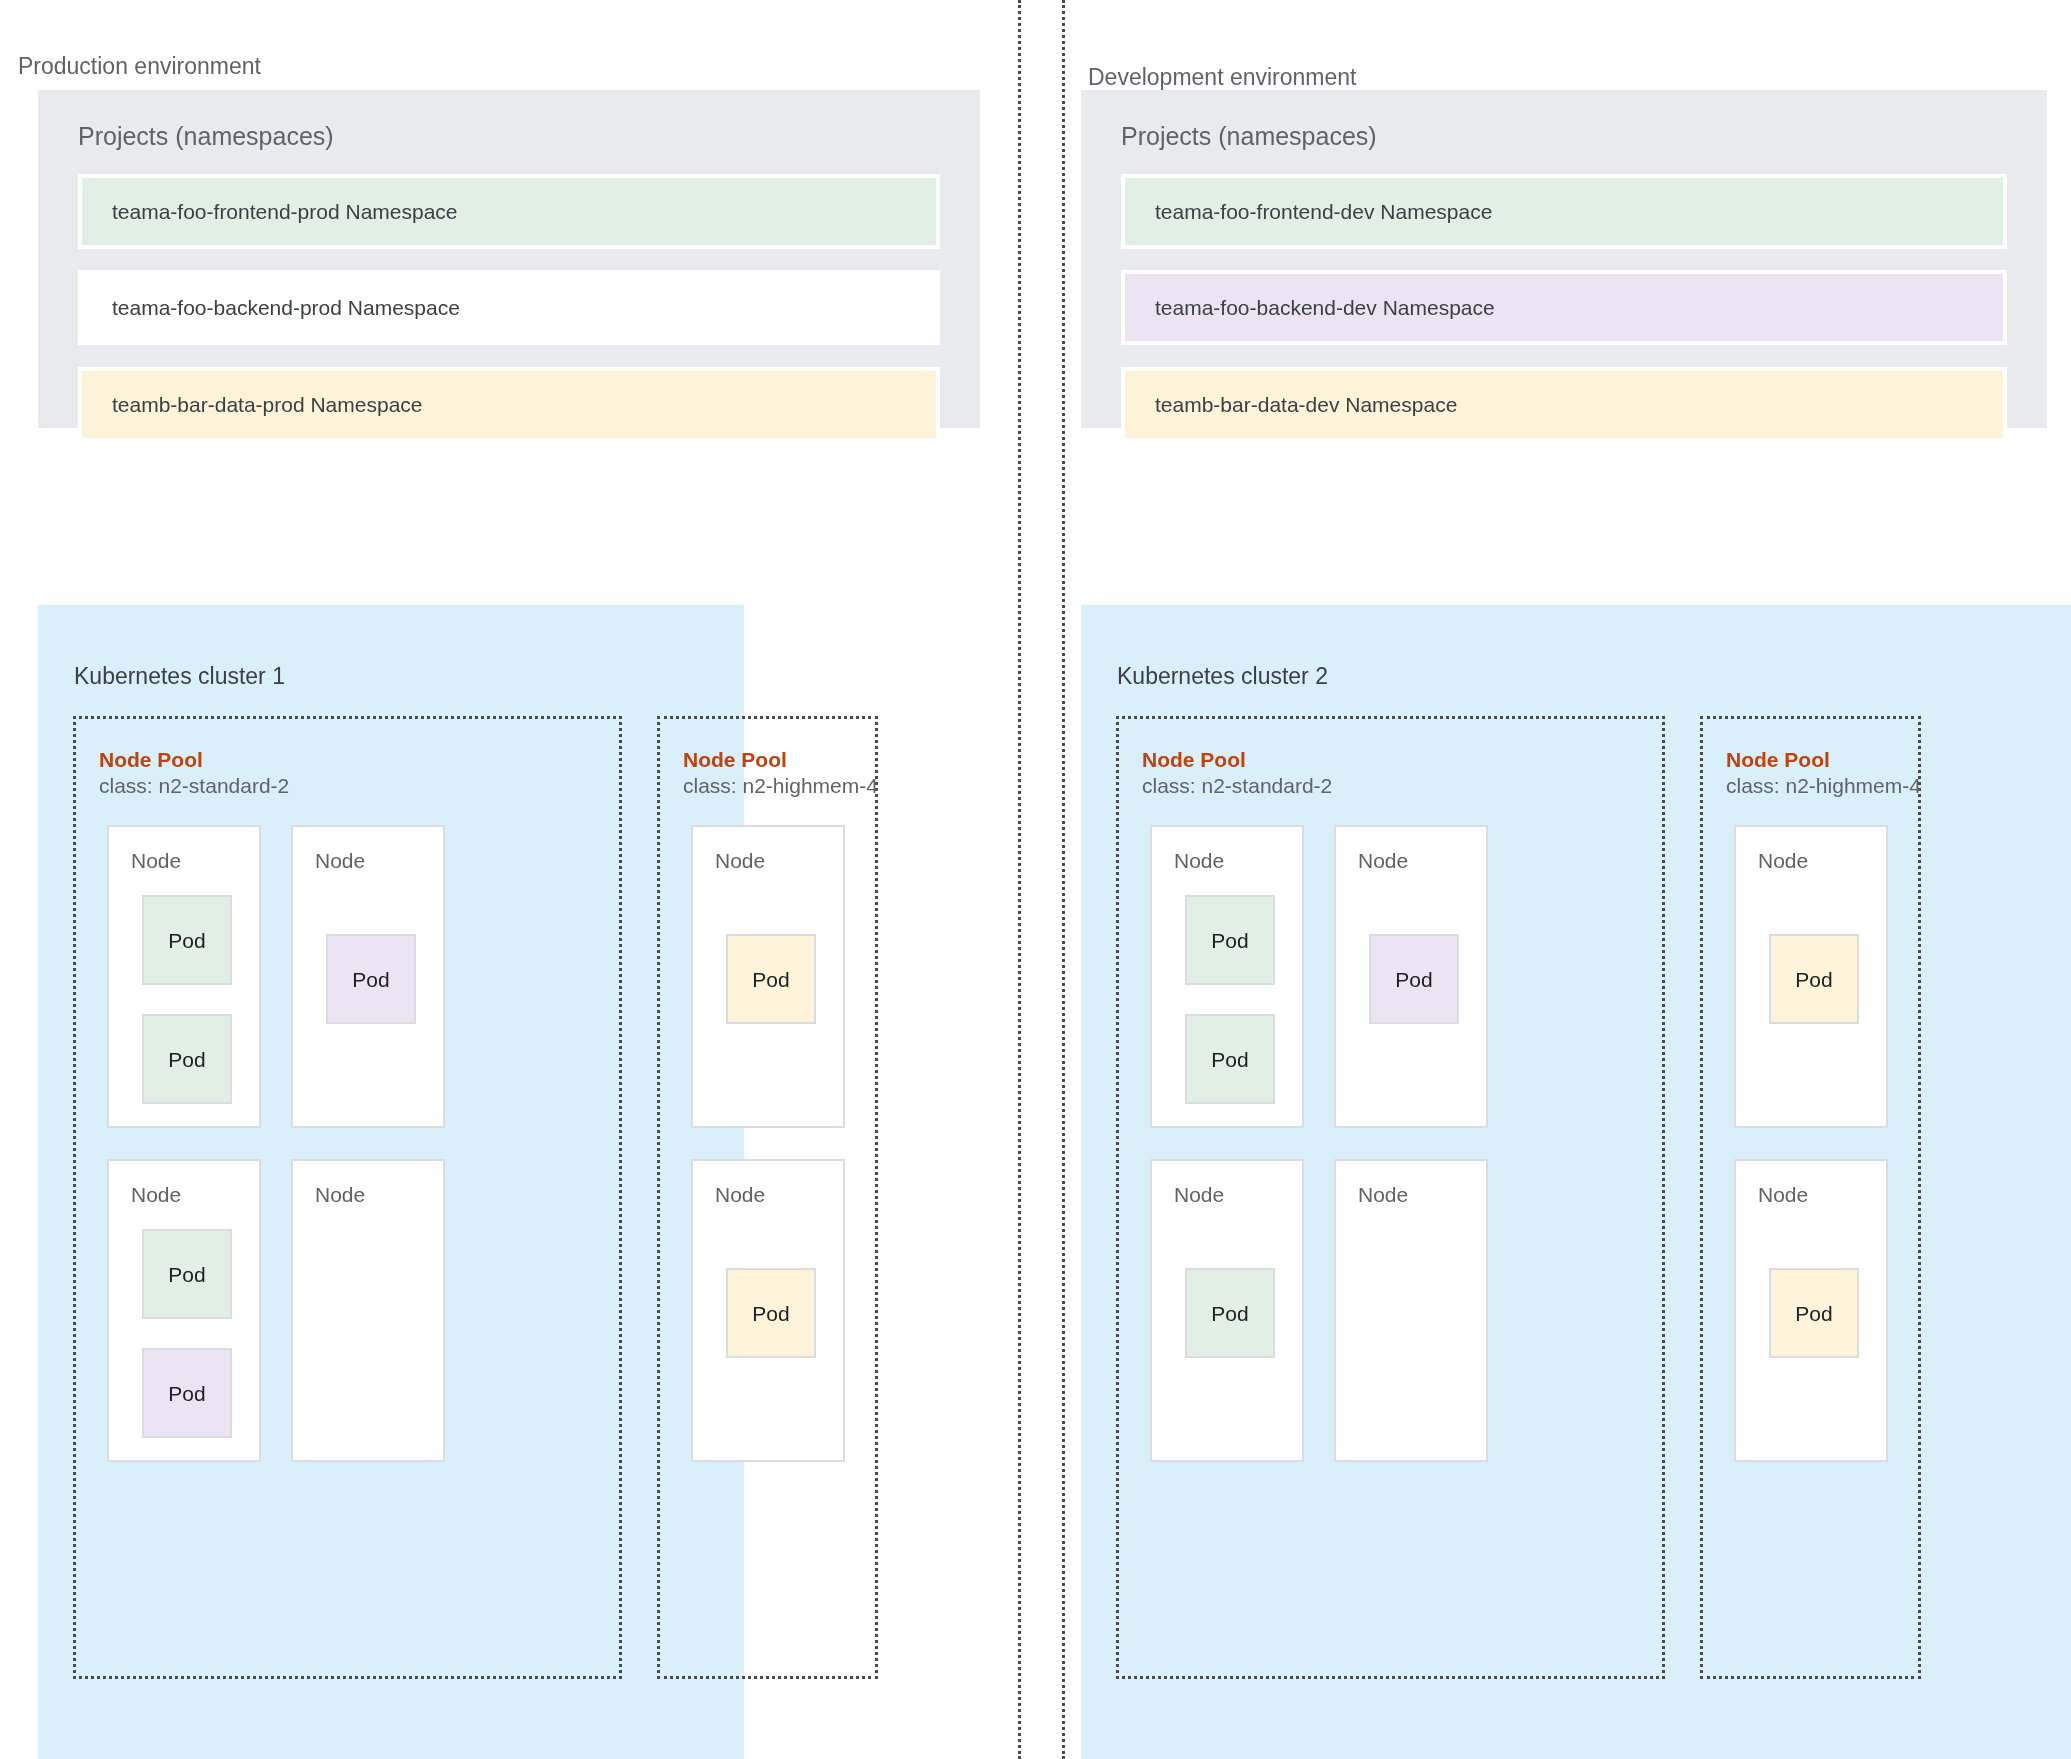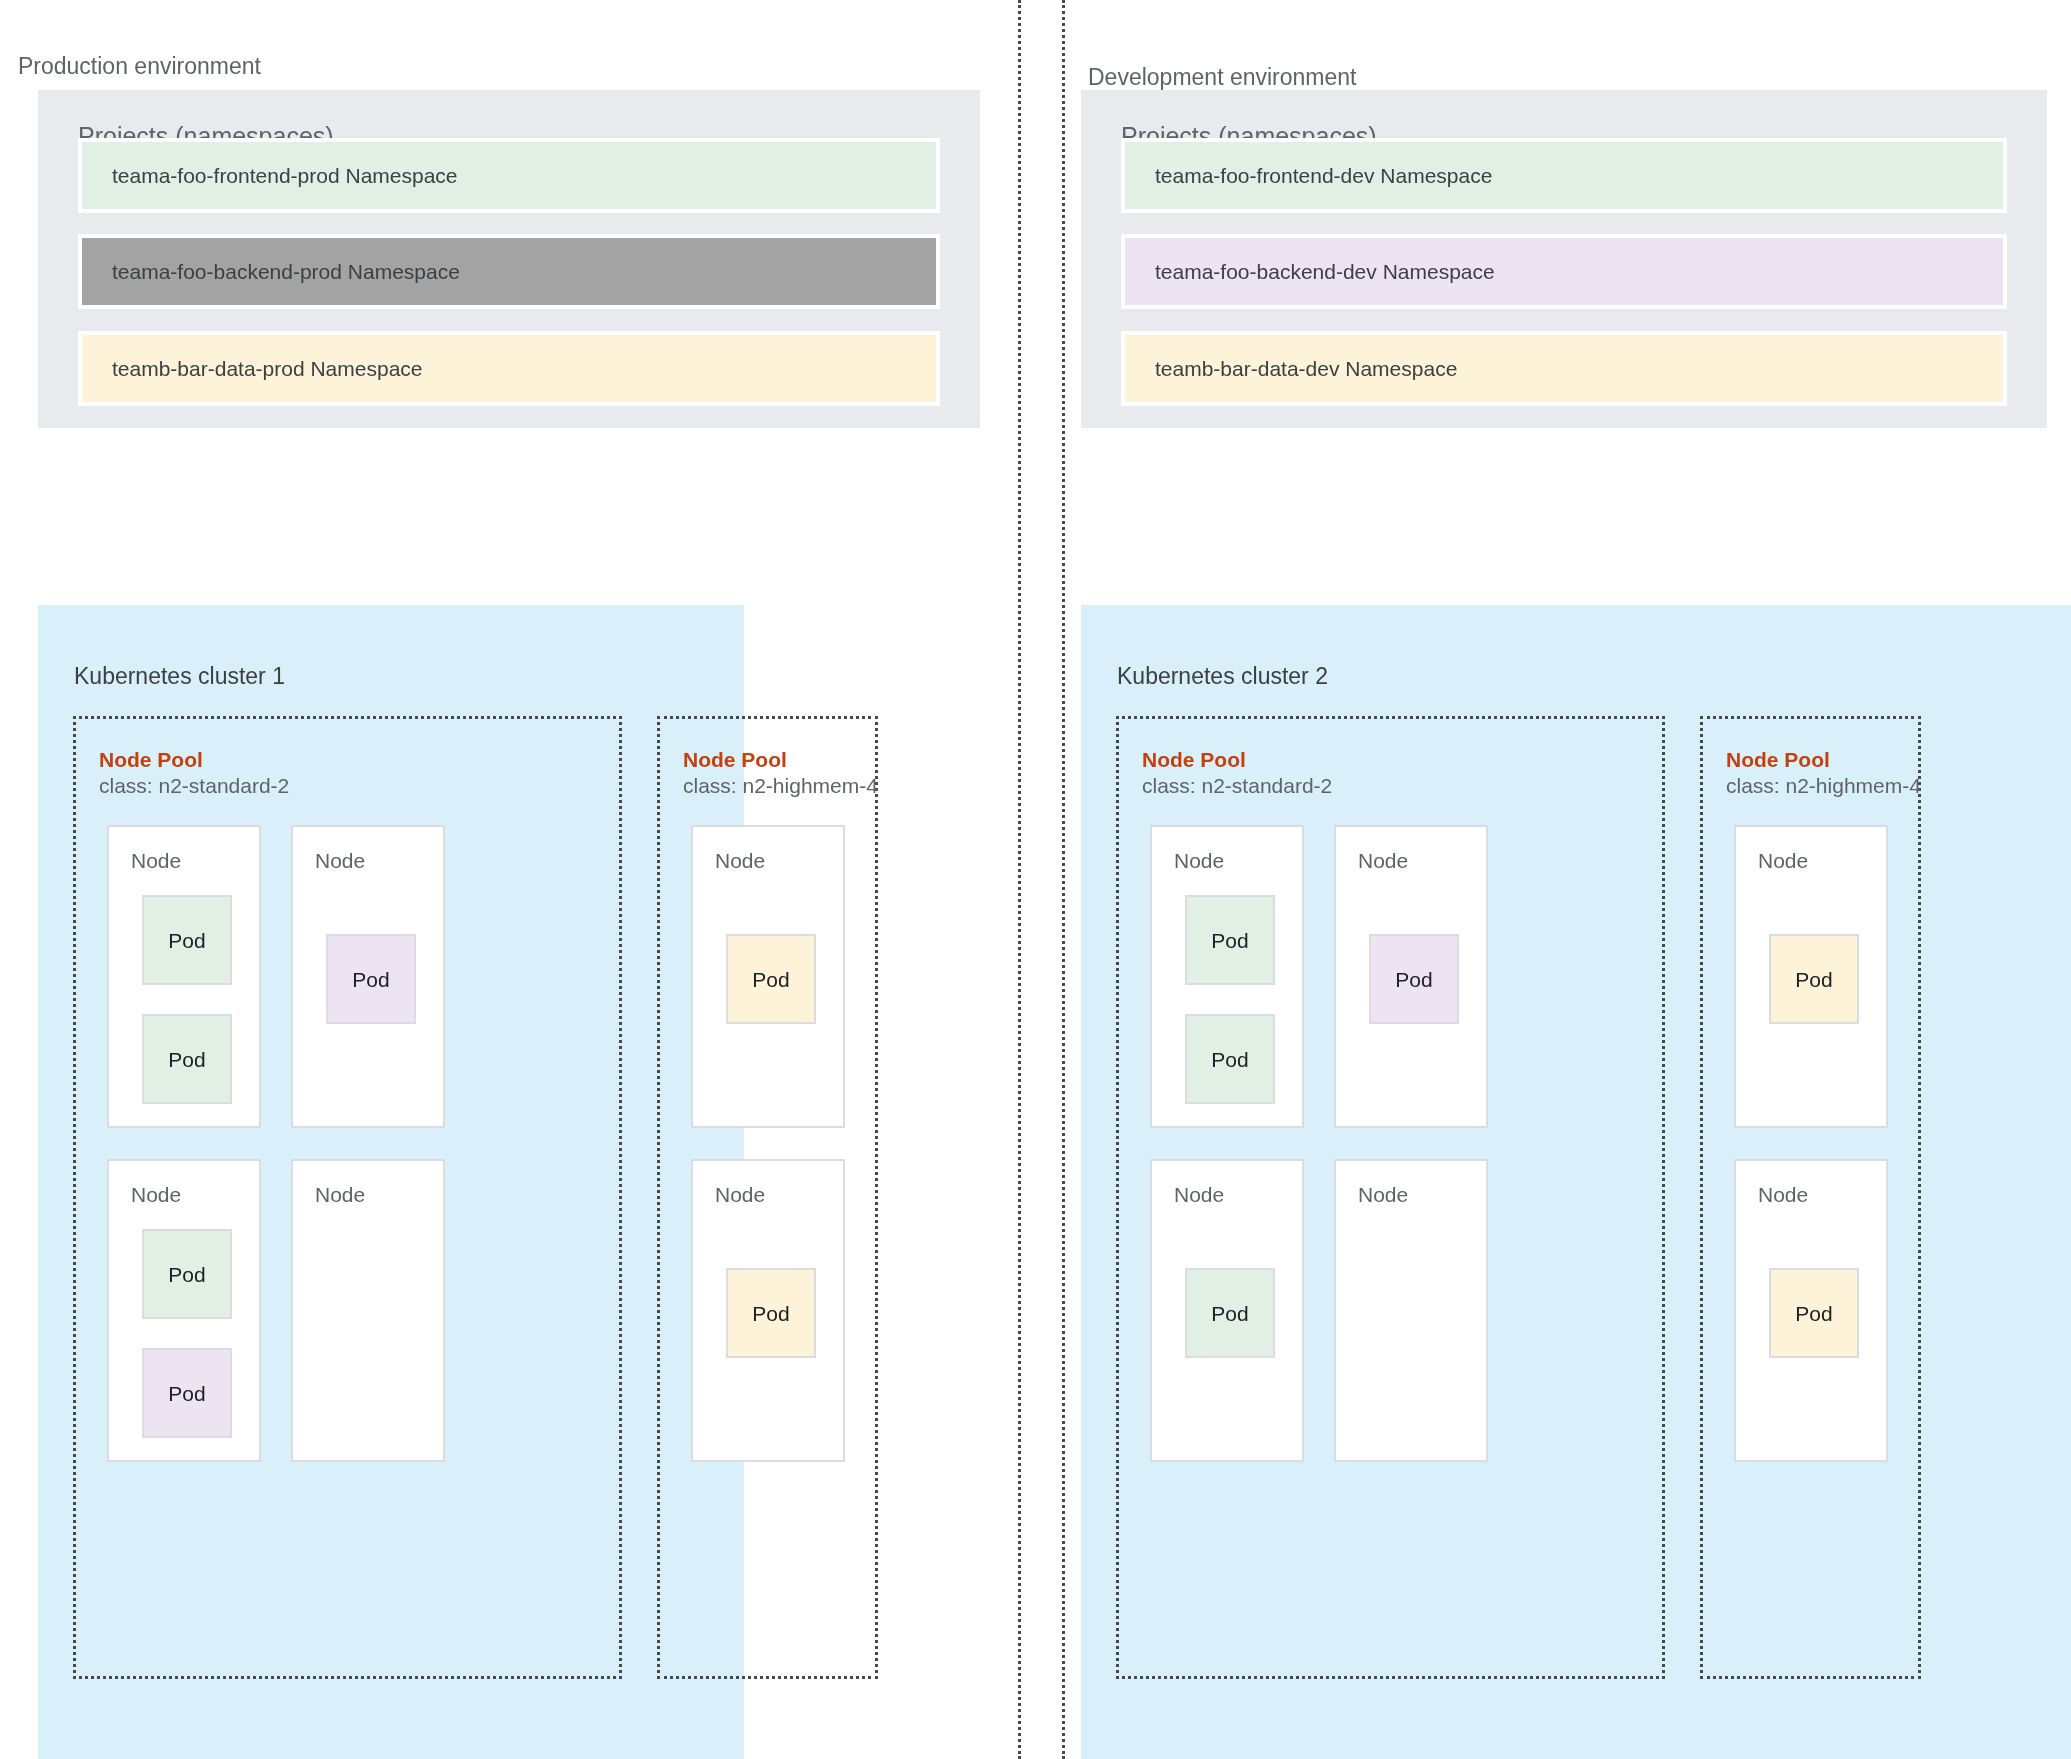--- a/index.html
+++ b/index.html
@@ -42,20 +42,21 @@
 
   .projects-title {
     position: absolute; left: 40px; top: 32px;
     font-size: 25px; color: #5f6368; white-space: nowrap;
   }
 
   .ns-chip {
     position: absolute; left: 40px; right: 40px;
     height: 75px;
     border: 4px solid #ffffff;
+    margin-top: 36px;
   }
   .ns-chip .ns-label {
     position: absolute; left: 30px; top: 50%;
     transform: translateY(-50%);
     font-size: 21px; color: #3c4043; white-space: nowrap;
   }
   .ns-chip.i0 { top: 48px;  }
   .ns-chip.i1 { top: 144px; }
   .ns-chip.i2 { top: 241px; }
 
@@ -108,21 +109,21 @@
 
   <div class="env prod">
     <div class="env-title">Production environment</div>
 
     <div class="projects-panel">
       <div class="projects-title">Projects (namespaces)</div>
 
       <div class="ns-chip i0" style="background: rgb(226, 239, 229);">
         <span class="ns-label">teama-foo-frontend-prod Namespace</span>
       </div>
-      <div class="ns-chip i1" style="background: #a3a3a3;">
+      <div class="ns-chip i1" style="background: #ffffff;">
         <span class="ns-label">teama-foo-backend-prod Namespace</span>
       </div>
       <div class="ns-chip i2" style="background: rgb(252, 243, 217);">
         <span class="ns-label">teamb-bar-data-prod Namespace</span>
       </div>
     </div>
 
     <div class="cluster-panel">
       <div class="cluster-title">Kubernetes cluster 1</div>
 

